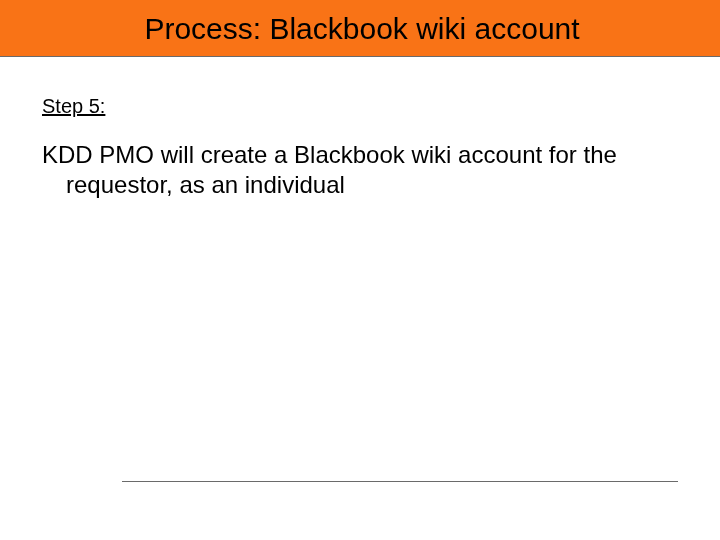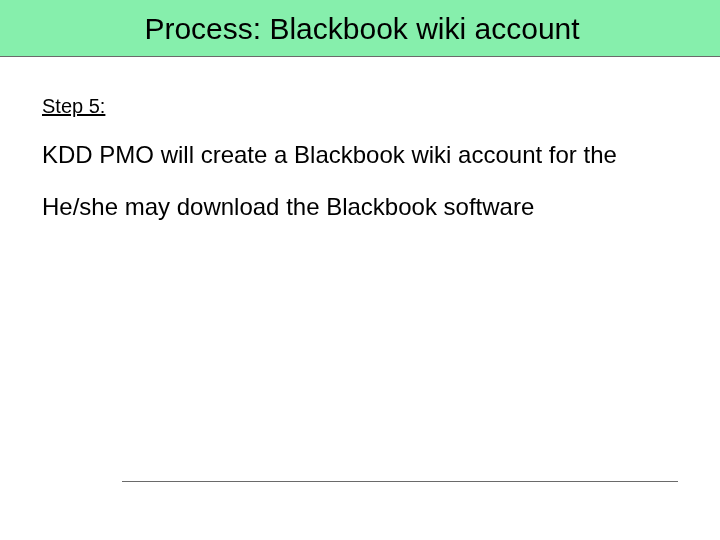--- a/index.html
+++ b/index.html
@@ -12,21 +12,21 @@
     color: #000;
     overflow: hidden;
   }
   .slide {
     width: 720px;
     height: 540px;
     position: relative;
     box-sizing: border-box;
   }
   .title-band {
-    background: #86efac;
+    background: #f97316;
     padding: 12px 0 10px 4px;
     border-bottom: 1px solid #6a6a6a;
   }
   .title {
     font-size: 30px;
     text-align: center;
     margin: 0;
     font-weight: normal;
   }
   .body {
@@ -60,17 +60,17 @@
 <body>
 
 <div class="slide">
   <div class="title-band">
     <h1 class="title">Process: Blackbook wiki account</h1>
   </div>
   <div class="body">
     <p class="step-label">Step 5:</p>
     <p class="para">
       <span>KDD PMO will create a Blackbook wiki account for the</span>
+      <span class="indent-cont">requestor, as an individual</span>
     </p>
-    <p class="para">He/she may download the Blackbook software</p>
   </div>
   <div class="footer-line"></div>
 </div>
 
 </body></html>

